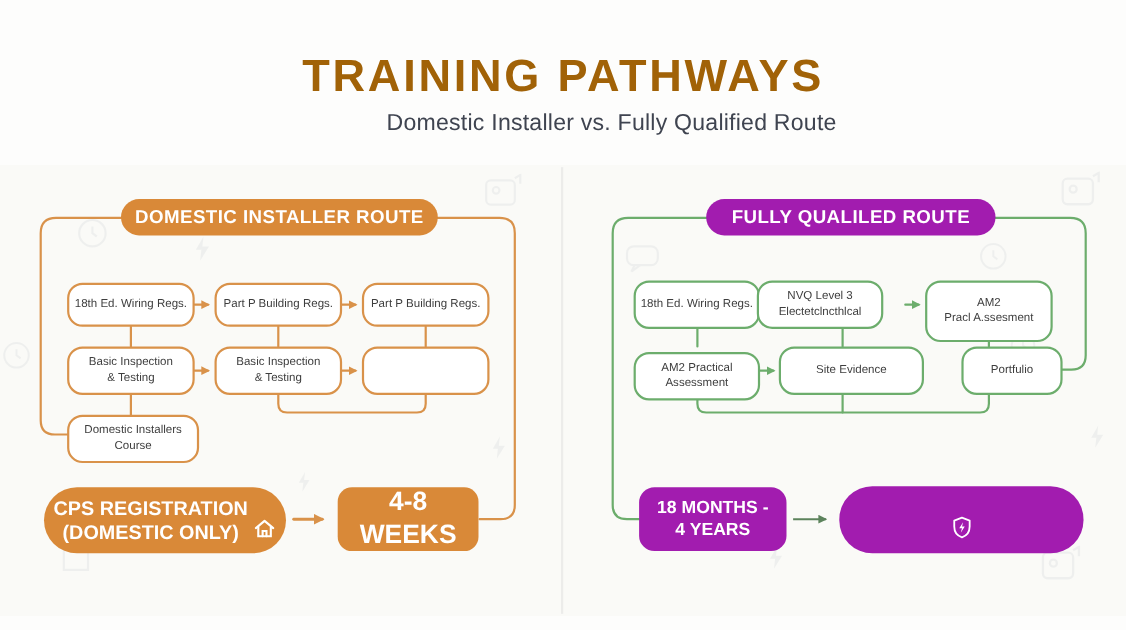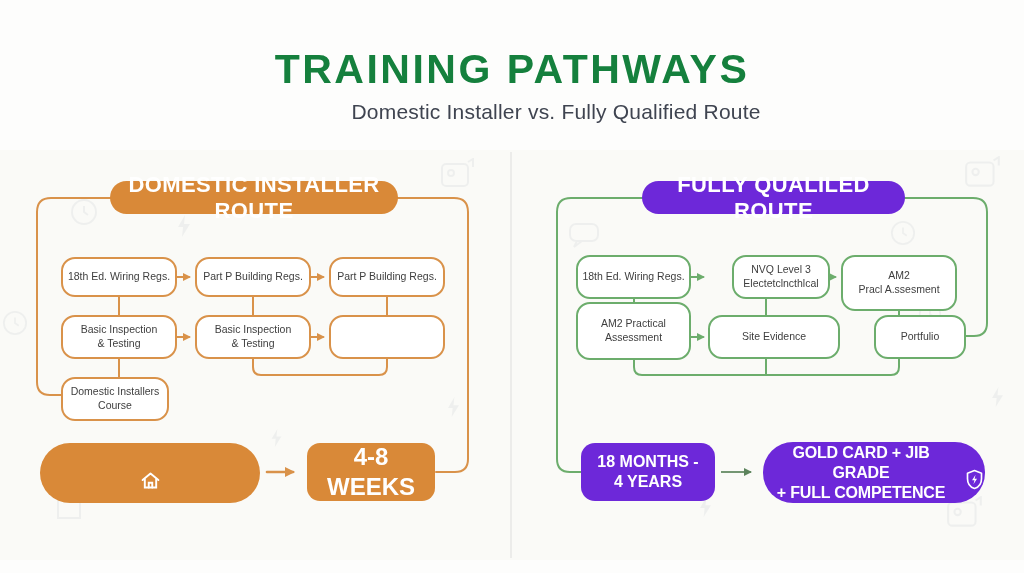--- a/index.html
+++ b/index.html
@@ -7,45 +7,45 @@
     width:1024px;height:573px;position:relative;overflow:hidden;
     background:#fdfdfc;
     font-family:"Liberation Sans", sans-serif;
     -webkit-font-smoothing:antialiased;
   }
   .stage{position:absolute;left:0;top:150px;width:1024px;height:410px;background:#fafaf7;z-index:0;}
   .seam{position:absolute;left:510px;top:152px;width:2px;height:406px;background:#ececea;z-index:0;}
 
   .title{
     position:absolute;left:0;top:46px;width:1024px;text-align:center;
-    color:#15803d;font-size:41px;font-weight:700;letter-spacing:2.5px;z-index:2;
+    color:#a16207;font-size:41px;font-weight:700;letter-spacing:2.5px;z-index:2;
   }
   .subtitle{
     position:absolute;left:0;top:100px;width:1024px;text-align:center;
     color:#3f4450;font-size:21px;font-weight:400;letter-spacing:.2px;z-index:2;margin-left:44px;
   }
 
   svg.wires{position:absolute;left:0;top:0;z-index:1;}
 
   .node{
     position:absolute;box-sizing:border-box;z-index:2;
     display:flex;align-items:center;justify-content:center;text-align:center;
     border-radius:14px;background:#fff;
     font-size:10.5px;font-weight:500;color:#3e3e3e;line-height:1.3;
   }
   .node .ml{white-space:pre-line;}
   .onode{border:2px solid #d9924a;}
   .gnode{border:2px solid #6cad6c;}
 
   .routepill{
     position:absolute;z-index:3;display:flex;align-items:center;justify-content:center;
-    border-radius:17px;color:#fff;font-weight:700;font-size:22px;letter-spacing:.4px;text-align:center;
+    border-radius:17px;color:#fff;font-weight:700;font-size:17px;letter-spacing:.4px;text-align:center;
   }
   .orange{background:#d98938;}
-  .green{background:#6d28d9;}
+  .green{background:#a21caf;}
 
   .bigbox{
     position:absolute;z-index:2;display:flex;align-items:center;justify-content:center;
     color:#fff;font-weight:700;text-align:center;line-height:1.25;
   }
   .bigbox .ml{white-space:pre-line;}
   .withicon{gap:5px;}
   .withicon svg{flex:0 0 auto;margin-top:14px;}
 
   .deco{position:absolute;opacity:.07;z-index:0;}
@@ -179,70 +179,70 @@
 &amp; Testing</span>
   </div>
 <div class="node onode" style="left:195px;top:315px;width:116px;height:44px">
     <span class="ml">Basic Inspection
 &amp; Testing</span>
   </div>
 <div class="node onode" style="left:329px;top:315px;width:116px;height:44px">
     <span class="ml"></span>
   </div>
 
-<div class="node onode" style="left:61px;top:377px;width:108px;height:44px">
+<div class="node onode" style="left:61px;top:377px;width:120px;height:44px">
     <span class="ml">Domestic Installers
 Course</span>
   </div>
 
 <div class="bigbox orange withicon" style="left:40px;top:443px;width:220px;height:60px;border-radius:30px;font-size:18px">
+  <span class="ml">CPS REGISTRATION
+(DOMESTIC ONLY)</span>
   <svg width="21" height="21" viewBox="0 0 24 24">
       <path d="M3 11.5 L12 4 L21 11.5" fill="none" stroke="#fff" stroke-width="2.2" stroke-linecap="round" stroke-linejoin="round"></path>
       <path d="M5.5 10.5 V20 H18.5 V10.5" fill="none" stroke="#fff" stroke-width="2.2" stroke-linecap="round"></path>
       <path d="M10 20 V14.5 H14 V20" fill="none" stroke="#fff" stroke-width="2.2" stroke-linecap="round"></path>
     </svg>
 </div>
 
 <div class="bigbox orange" style="left:307px;top:443px;width:128px;height:58px;border-radius:13px;font-size:24px">
   <span class="ml">4-8
 WEEKS</span>
 </div>
 
 <div class="routepill green" style="left:642px;top:181px;width:263px;height:33px">
   <span>FULLY QUALILED ROUTE</span>
 </div>
 
 <div class="node gnode" style="left:576px;top:255px;width:115px;height:44px">
     <span class="ml">18th Ed. Wiring Regs.</span>
   </div>
-<div class="node gnode" style="left:732px;top:255px;width:98px;height:44px">
+<div class="node gnode" style="left:688px;top:255px;width:115px;height:44px">
     <span class="ml">NVQ Level 3
 Electetclncthlcal</span>
   </div>
 <div class="node gnode" style="left:841px;top:255px;width:116px;height:56px">
     <span class="ml">AM2
 Pracl A.ssesment</span>
   </div>
 
-<div class="node gnode" style="left:576px;top:302px;width:115px;height:58px">
+<div class="node gnode" style="left:576px;top:320px;width:115px;height:44px">
     <span class="ml">AM2 Practical
 Assessment</span>
   </div>
 <div class="node gnode" style="left:708px;top:315px;width:132px;height:44px">
     <span class="ml">Site Evidence</span>
   </div>
 <div class="node gnode" style="left:874px;top:315px;width:92px;height:44px">
     <span class="ml">Portfulio</span>
   </div>
 
 <div class="bigbox green" style="left:581px;top:443px;width:134px;height:58px;border-radius:14px;font-size:16px">
   <span class="ml">18 MONTHS -
 4 YEARS</span>
 </div>
 
 <div class="bigbox green withicon" style="left:763px;top:442px;width:222px;height:61px;border-radius:30px;font-size:16px;letter-spacing:-0.2px">
-  <span class="ml">GOLD CARD + JIB GRADE
-+ FULL COMPETENCE</span>
   <svg width="21" height="21" viewBox="0 0 24 24">
       <path d="M12 1.8 L20 4.8 V11 C20 16.6 16.7 20.7 12 22.2 C7.3 20.7 4 16.6 4 11 V4.8 Z" fill="none" stroke="#fff" stroke-width="1.9" stroke-linejoin="round"></path>
       <path d="M13.2 6.5 L9.2 12.8 h2.8 L10.8 17.5 L14.9 11 h-2.8 Z" fill="#fff"></path>
     </svg>
 </div>
 
 </body></html>

